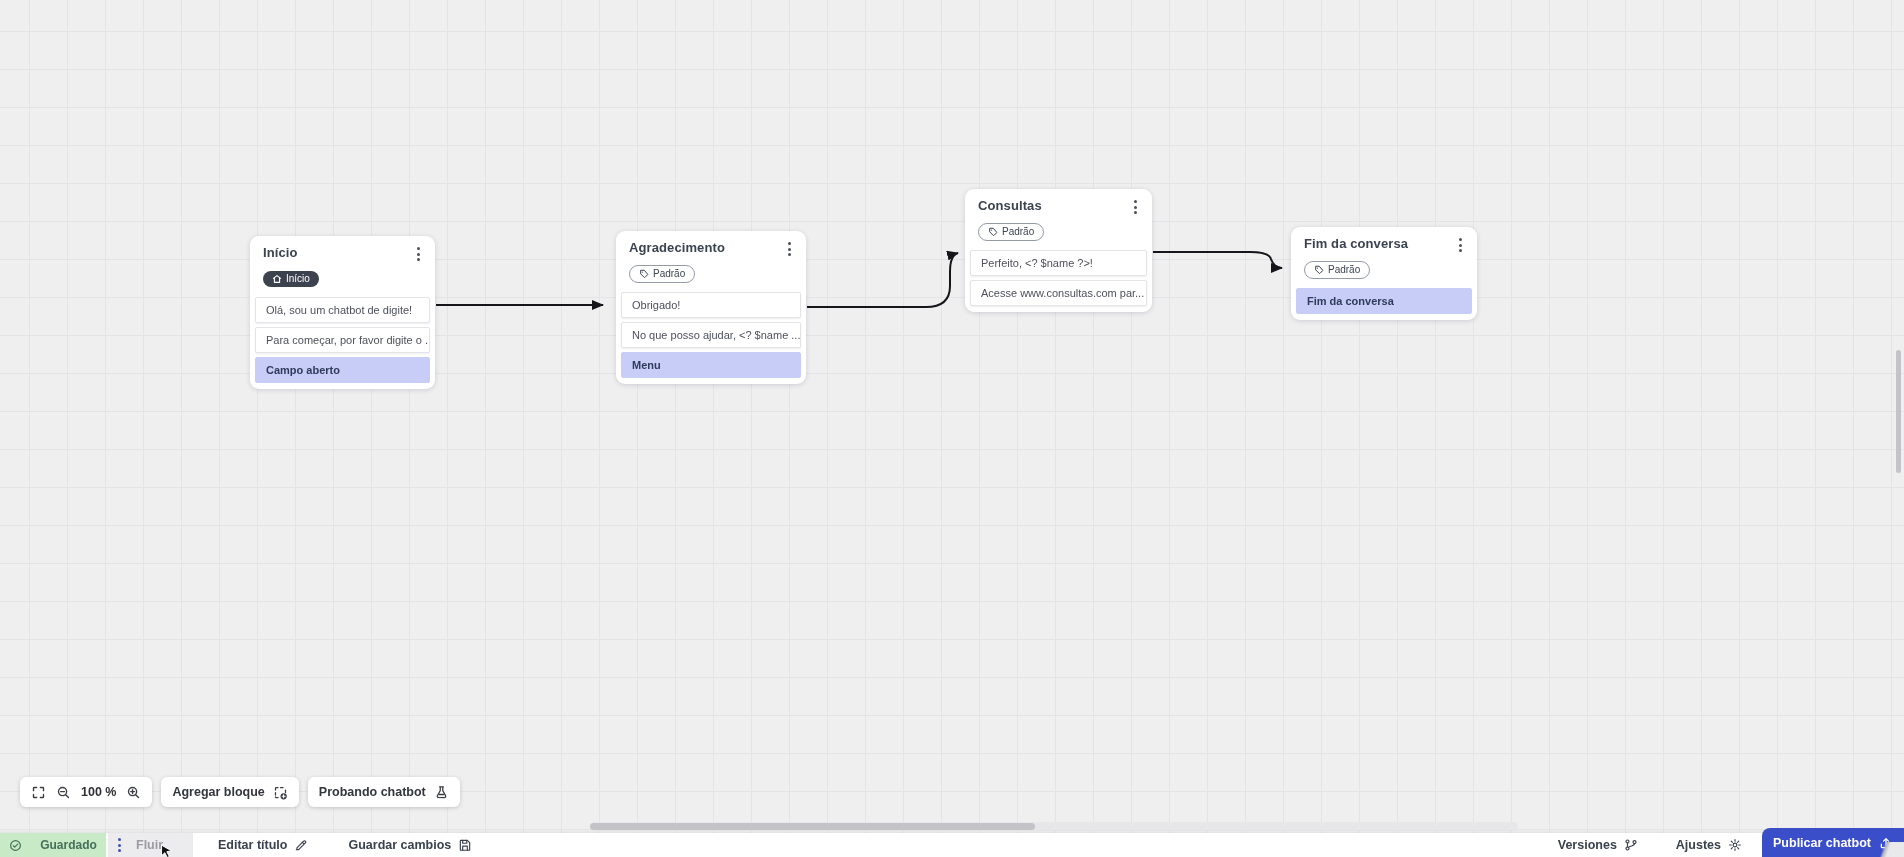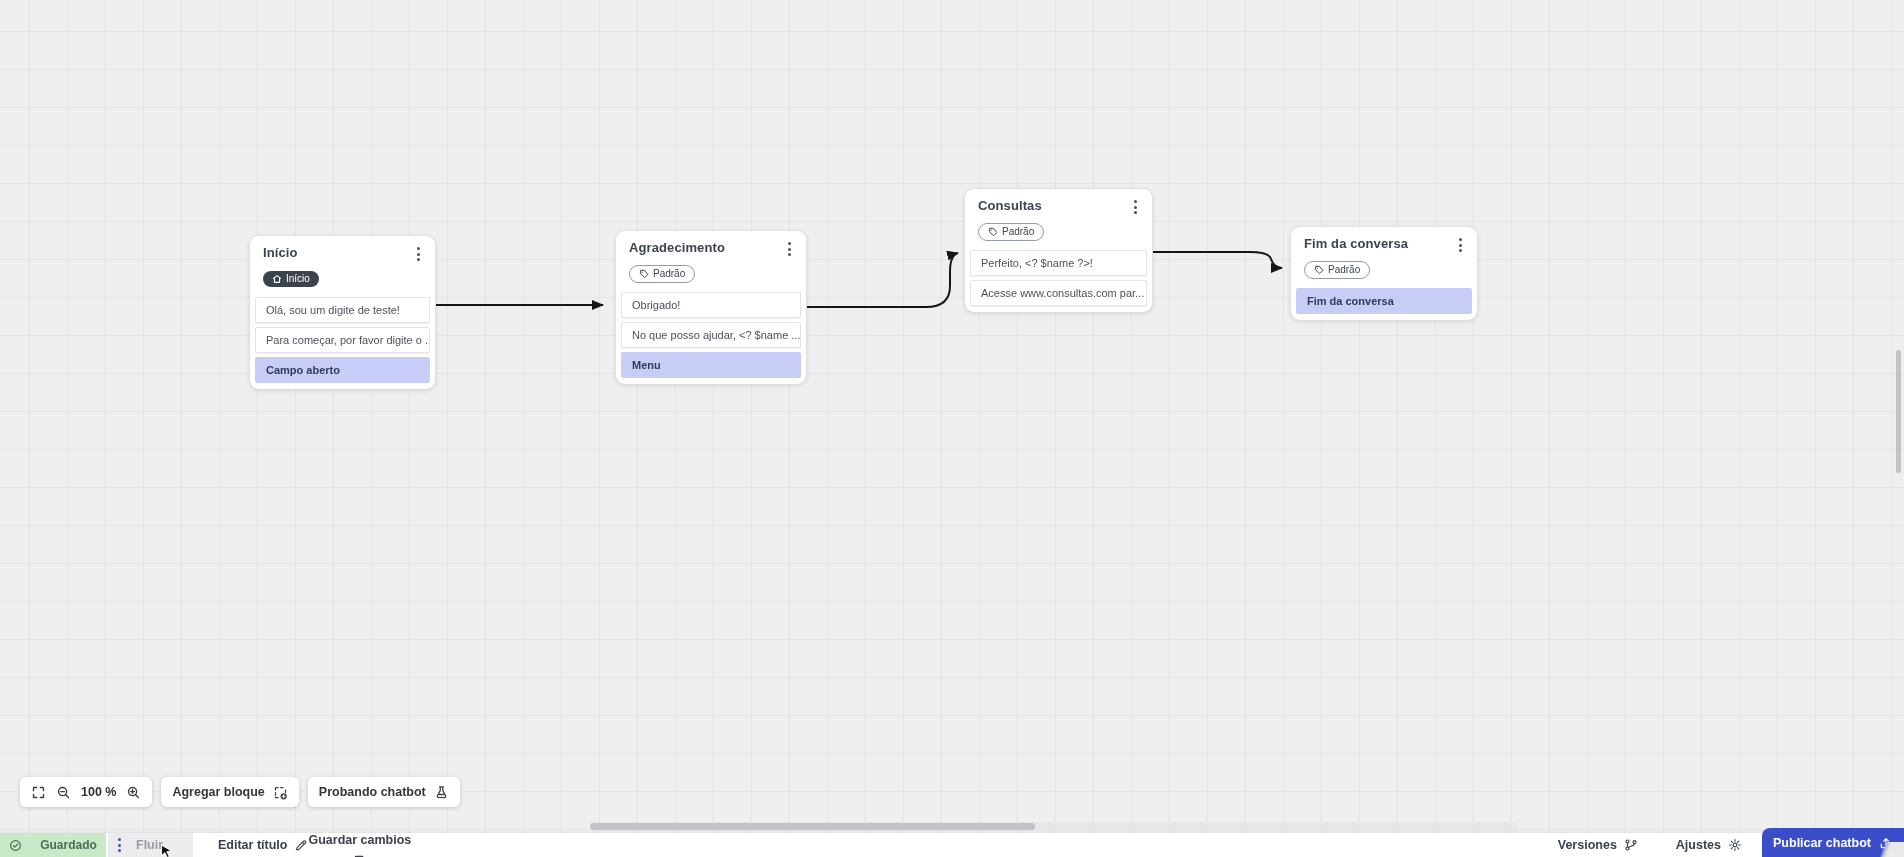--- a/index.html
+++ b/index.html
@@ -104,21 +104,21 @@
         </div>
         <div class="badge-row"><span class="badge dark">
             <span style="display: flex;">
               <svg viewBox="0 0 24 24" fill="none" stroke="currentColor" stroke-width="2.6" stroke-linecap="round" stroke-linejoin="round">
                 <path d="M3.5 10.5 12 4l8.5 6.5"></path>
                 <path d="M5.8 9.2V20h12.4V9.2"></path>
               </svg>
             </span>
             <span>Início</span>
           </span></div>
-        <div class="item">Olá, sou um digite de teste!</div>
+        <div class="item">Olá, sou um chatbot de digite!</div>
         <div class="item">Para começar, por favor digite o ...</div>
         <div class="item highlight">Campo aberto</div>
       </div>
       <div class="node" style="left: 616px; top: 231px; width: 190px;">
         <div class="node-head">
           <span class="node-title">Agradecimento</span>
           <span class="kebab">
             <i></i>
             <i></i>
             <i></i>
@@ -247,21 +247,21 @@
       <span class="lbl">Fluir</span>
     </div>
     <button class="bar-btn" style="margin-left:25px;">
       <span>Editar título</span>
       <span style="display:flex;">
         <svg viewBox="0 0 24 24" fill="none" stroke="currentColor" stroke-width="2" stroke-linecap="round" stroke-linejoin="round">
           <path d="M4 20h4L19.5 8.5a2.1 2.1 0 0 0-3-3L5 17v3z M14 7l3 3"></path>
         </svg>
         </span>
     </button>
-    <button class="bar-btn" style="flex-direction:column;">
+    <button class="bar-btn" style="margin-left:40px;">
       <span>Guardar cambios</span>
       <span style="display:flex;">
         <svg viewBox="0 0 24 24" fill="none" stroke="currentColor" stroke-width="2" stroke-linecap="round" stroke-linejoin="round">
           <path d="M5 4h11l4 4v12a1 1 0 0 1-1 1H5a1 1 0 0 1-1-1V5a1 1 0 0 1 1-1z"></path>
           <path d="M8 4v5h7V4 M8 21v-7h8v7"></path>
         </svg>
         </span>
     </button>
     <button class="bar-btn" style="margin-left:auto;">
       <span>Versiones</span>

